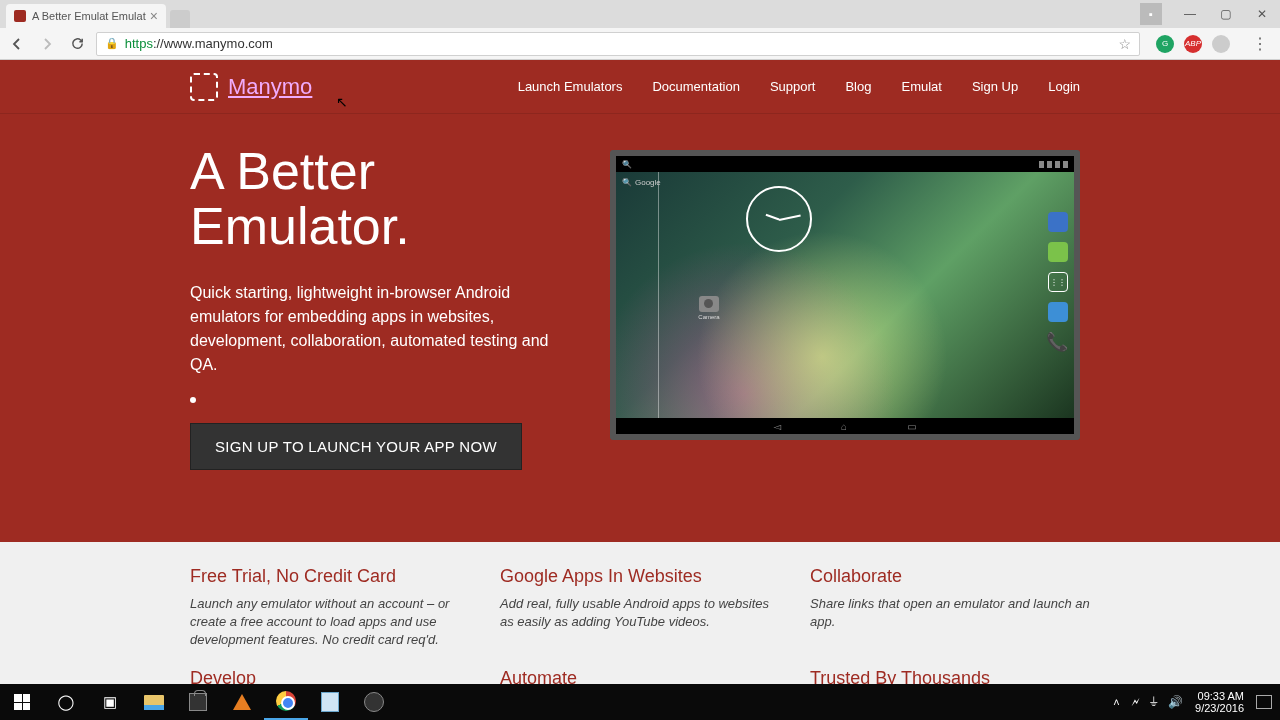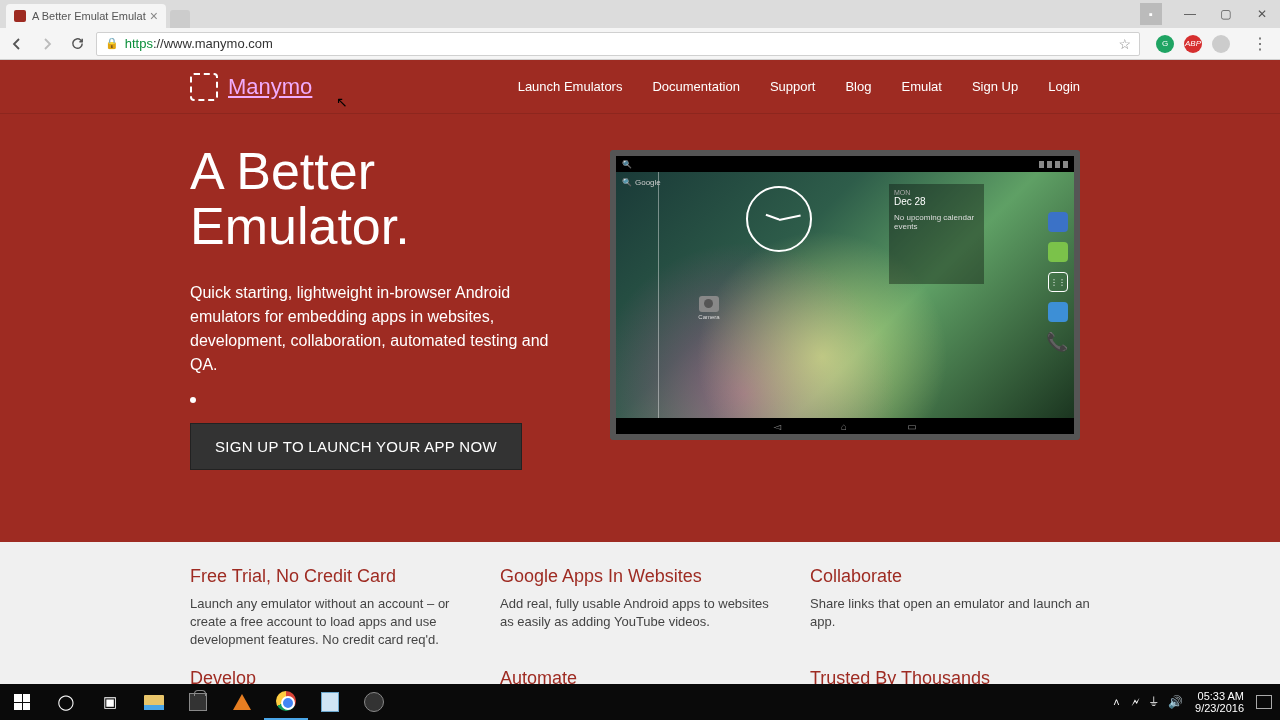--- a/index.html
+++ b/index.html
@@ -68,21 +68,21 @@
 .emu-cam .ic { width:20px; height:16px; background:#888; border-radius:3px; margin:0 auto 2px; position:relative;}
 .emu-cam .ic::after{content:"";position:absolute;left:5px;top:3px;width:9px;height:9px;background:#555;border-radius:50%;}
 .emu-dock { position:absolute; right:6px; top:40px; display:flex; flex-direction:column; gap:10px;}
 .emu-dock div { width:20px; height:20px; border-radius:4px;}
 .d-earth{background:#3b72c7;} .d-msg{background:#7bc24a;} .d-apps{background:transparent;border:1.5px solid #fff;border-radius:50%;display:flex;align-items:center;justify-content:center;color:#fff;font-size:8px;} .d-pic{background:#3d8fd6;} .d-phone{background:transparent;color:#4aa6e8;font-size:18px;display:flex;align-items:center;justify-content:center;}
 .emu-navbar { position:absolute; bottom:0; left:0; right:0; height:16px; background:#000; display:flex; align-items:center; justify-content:center; gap:60px;}
 .emu-navbar span { color:#888; font-size:10px;}
 
 .features { background:#f0f0f0; padding:24px 190px; display:grid; grid-template-columns:repeat(3,1fr); gap:18px 30px; }
 .feat-title { color:#9e2b22; font-size:18px; font-weight:500; margin-bottom:8px; }
-.feat-body { color:#444; font-size:13px; line-height:1.4; }
+.feat-body { color:#444; font-size:13px; line-height:1.4;font-style:italic; }
 
 
 .taskbar { position:absolute; bottom:0; left:0; right:0; height:36px; background:#0a0a0a; display:flex; align-items:center; }
 .tb-left { display:flex; align-items:center; height:100%;}
 .tb-item { width:44px; height:36px; display:flex; align-items:center; justify-content:center; color:#fff; font-size:15px;}
 .tb-item.active { border-bottom:2px solid #4aa6e8;}
 .tb-icon { width:22px; height:22px; display:flex; align-items:center; justify-content:center; }
 .i-win   { width:16px; height:16px; display:grid; grid-template-columns:1fr 1fr; grid-template-rows:1fr 1fr; gap:1px;} .i-win span{background:#fff;}
 .i-exp   { background:#e8c56a; width:20px; height:15px; border-radius:1px; position:relative;} .i-exp::after{content:"";position:absolute;left:0;bottom:0;width:100%;height:5px;background:#4aa6e8;}
 .i-store { background:#333; border:1px solid #888; width:18px;height:18px; position:relative;} .i-store::after{content:"";position:absolute;top:-4px;left:4px;width:10px;height:5px;border:1px solid #888;border-bottom:none;border-radius:4px 4px 0 0;}
@@ -181,25 +181,20 @@
               <span></span>
               <span></span>
               <span></span>
               <span></span>
             </div>
         </div>
         <div class="emu-screen">
           <div class="emu-divider"></div>
           <div class="emu-search">🔍 <span>Google</span></div>
           <div class="emu-clock"></div>
-          <div class="emu-widget">
-            <div class="d1">MON</div>
-            <div class="d2">Dec 28</div>
-            <div>No upcoming calendar events</div>
-          </div>
           <div class="emu-cam"><div class="ic"></div><span>Camera</span></div>
           <div class="emu-dock">
             <div class="d-earth"></div>
             <div class="d-msg"></div>
             <div class="d-apps">⋮⋮</div>
             <div class="d-pic"></div>
             <div class="d-phone">📞</div>
           </div>
         </div>
         <div class="emu-navbar">
@@ -280,18 +275,18 @@
       </div>
   </div>
   <div class="tb-right">
     <span>˄</span>
     <div class="tray">
       <span>🗲</span>
       <span>⏚</span>
       <span>🔊</span>
     </div>
     <div class="clock-tb">
-      <div>05:33 AM</div>
+      <div>09:33 AM</div>
       <div>9/23/2016</div>
     </div>
     <div class="notif"></div>
   </div>
 </div>
 
 </body></html>

